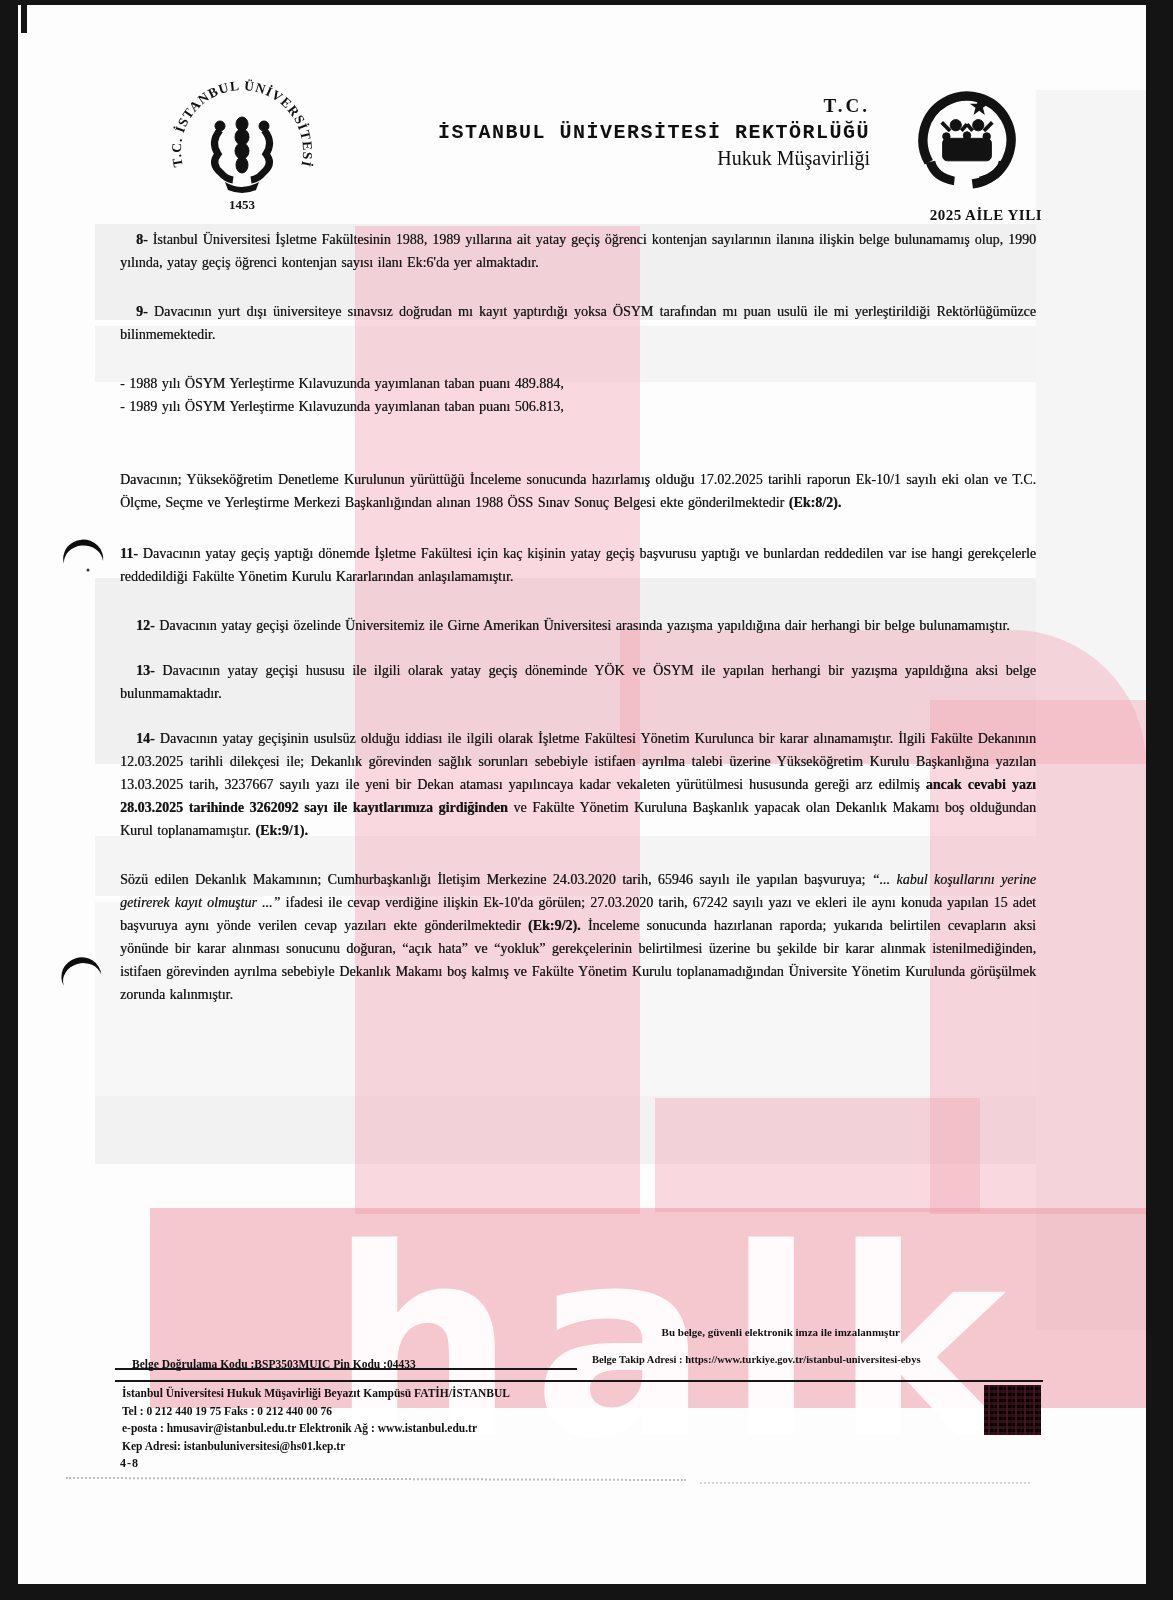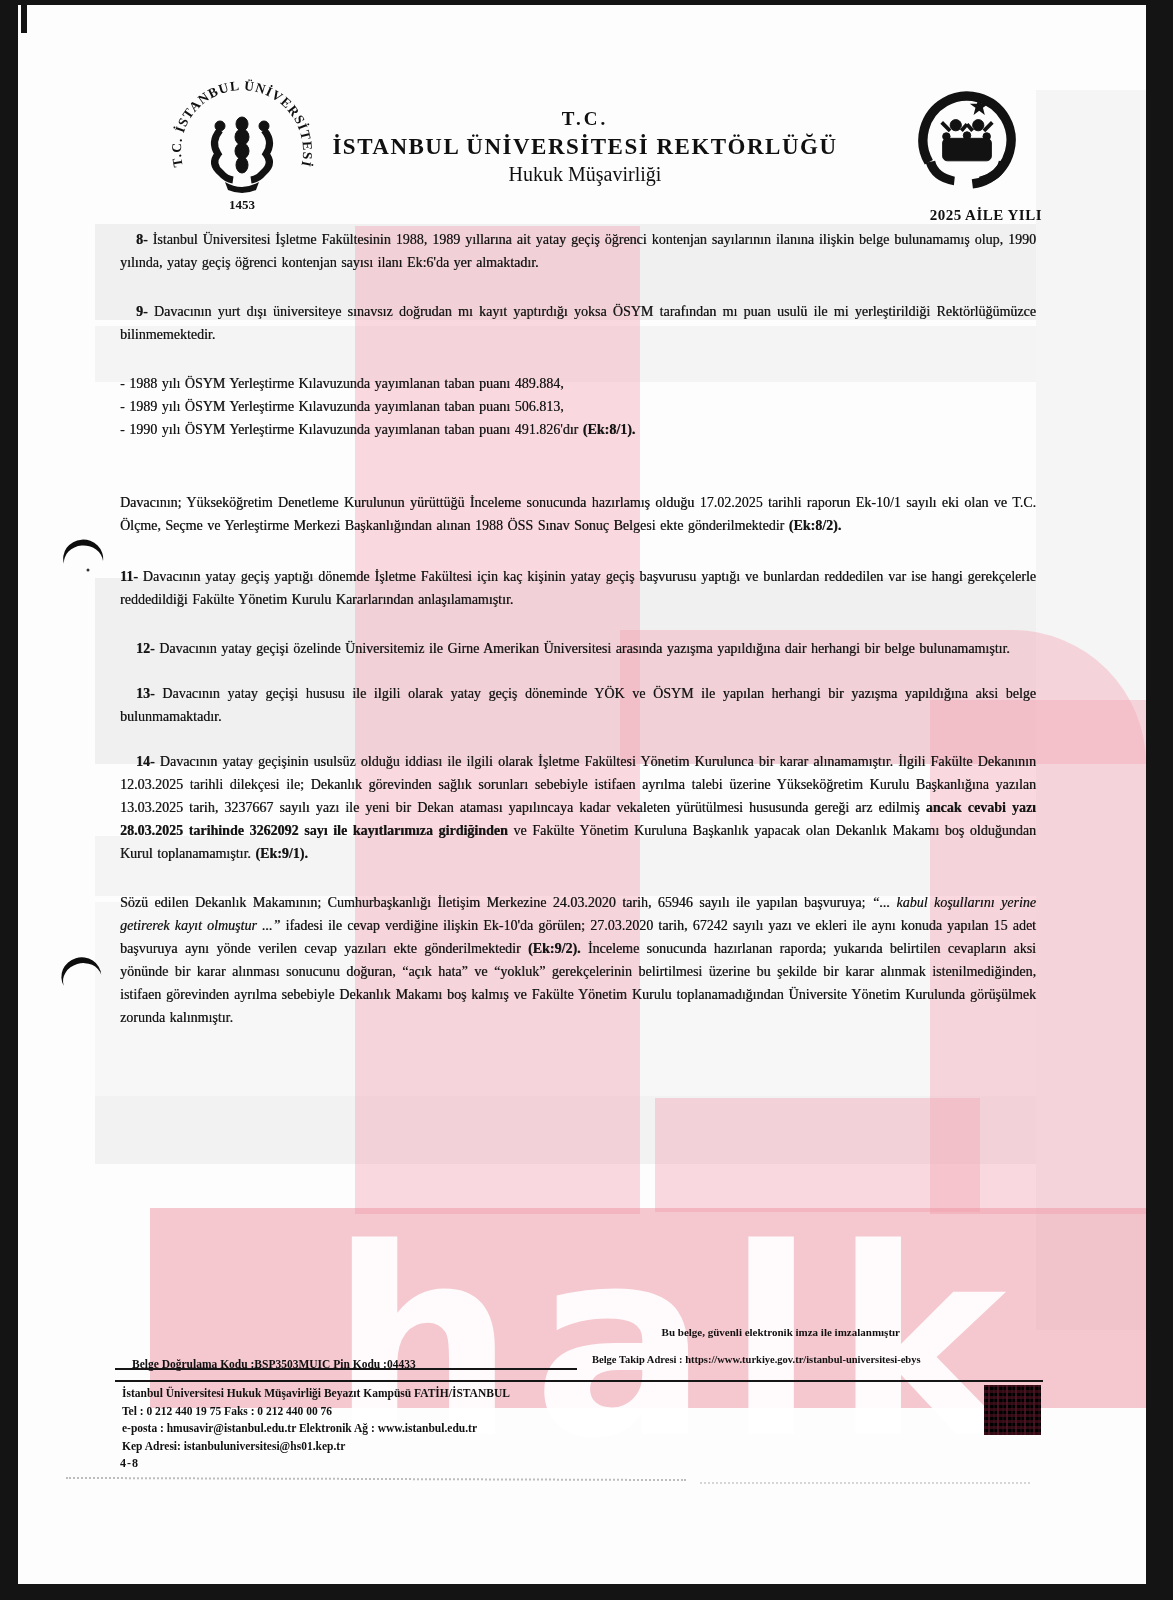--- a/index.html
+++ b/index.html
@@ -19,23 +19,23 @@
   #wm-stem{left:355px;top:226px;width:285px;height:988px;}
   #wm-shoulder{left:620px;top:630px;width:526px;height:134px;border-top-right-radius:140px;}
   #wm-leg{left:930px;top:700px;width:216px;height:514px;}
   #wm-patch{left:655px;top:1098px;width:325px;height:114px;}
   #wm-band{left:150px;top:1208px;width:996px;height:200px;background:rgba(238,148,163,0.50);}
   #wm-halk{position:absolute;left:330px;top:1240px;z-index:3;
            font-family:"DejaVu Sans",sans-serif;font-weight:bold;
            font-size:260px;line-height:0.8;letter-spacing:18px;
            color:rgba(255,255,255,0.93);white-space:nowrap;}
   
-  #header-text{position:absolute;left:300px;top:108px;width:570px;text-align:center;z-index:4;color:#101010;}
+  #header-text{position:absolute;left:300px;top:95px;width:570px;text-align:right;z-index:4;color:#101010;}
   #header-text .tc{font-size:19px;font-weight:bold;letter-spacing:3px;}
-  #header-text .title{font-size:23px;font-weight:bold;letter-spacing:1.5px;margin-top:4px;}
+  #header-text .title{font-size:20px;font-weight:bold;letter-spacing:1.5px;margin-top:4px;font-family:Liberation Mono, monospace;}
   #header-text .subtitle{font-size:20px;font-weight:normal;margin-top:3px;}
   #seal{position:absolute;left:163px;top:74px;z-index:4;}
   #emblem{position:absolute;left:874px;top:84px;width:168px;z-index:4;text-align:right;}
   #emblem .caption{font-size:15px;font-weight:bold;letter-spacing:0.5px;margin-top:1px;color:#111;}
   
   #content{position:absolute;left:120px;top:228px;width:916px;z-index:4;
            font-size:14px;line-height:23px;text-align:justify;word-spacing:1px;
            text-shadow:0.4px 0 0 rgba(20,20,20,0.65);}
   .para{margin:0 0 26px 0;}
   .indent{text-indent:16px;}
@@ -144,21 +144,20 @@
   <svg class="crescent" style="left:55px;top:948px;transform:rotate(-12deg);" width="50" height="46" viewBox="0 0 50 46">
     <path d="M6 34 A20 19 0 1 1 45 31 A15 13 0 1 0 6 34 Z" fill="#0d0d0d"></path>
   </svg>
 
   <div id="content">
     <div class="para indent"><span class="b">8-</span><span> İstanbul Üniversitesi İşletme Fakültesinin 1988, 1989 yıllarına ait yatay geçiş öğrenci kontenjan sayılarının ilanına ilişkin belge bulunamamış olup, 1990 yılında, yatay geçiş öğrenci kontenjan sayısı ilanı Ek:6'da yer almaktadır.</span></div>
     <div class="para indent"><span class="b">9-</span><span> Davacının yurt dışı üniversiteye sınavsız doğrudan mı kayıt yaptırdığı yoksa ÖSYM tarafından mı puan usulü ile mi yerleştirildiği Rektörlüğümüzce bilinmemektedir.</span></div>
     <div id="score-list">
       <div><span>- 1988 yılı ÖSYM Yerleştirme Kılavuzunda yayımlanan taban puanı 489.884,</span></div>
       <div><span>- 1989 yılı ÖSYM Yerleştirme Kılavuzunda yayımlanan taban puanı 506.813,</span></div>
-      <div><span>- 1990 yılı ÖSYM Yerleştirme Kılavuzunda yayımlanan taban puanı 491.826'dır </span><span class="b">(Ek:8/1).</span></div>
     </div>
     <div class="para" style="margin-bottom:28px;"><span>Davacının; Yükseköğretim Denetleme Kurulunun yürüttüğü İnceleme sonucunda hazırlamış olduğu 17.02.2025 tarihli raporun Ek-10/1 sayılı eki olan ve T.C. Ölçme, Seçme ve Yerleştirme Merkezi Başkanlığından alınan 1988 ÖSS Sınav Sonuç Belgesi ekte gönderilmektedir </span><span class="b">(Ek:8/2).</span></div>
     <div class="para" id="p11"><span class="b">11-</span><span> Davacının yatay geçiş yaptığı dönemde İşletme Fakültesi için kaç kişinin yatay geçiş başvurusu yaptığı ve bunlardan reddedilen var ise hangi gerekçelerle reddedildiği Fakülte Yönetim Kurulu Kararlarından anlaşılamamıştır.</span></div>
     <div class="para indent" id="p12"><span class="b">12-</span><span> Davacının yatay geçişi özelinde Üniversitemiz ile Girne Amerikan Üniversitesi arasında yazışma yapıldığına dair herhangi bir belge bulunamamıştır.</span></div>
     <div class="para indent" id="p13"><span class="b">13-</span><span> Davacının yatay geçişi hususu ile ilgili olarak yatay geçiş döneminde YÖK ve ÖSYM ile yapılan herhangi bir yazışma yapıldığına aksi belge bulunmamaktadır.</span></div>
     <div class="para indent" id="p14"><span class="b">14-</span><span> Davacının yatay geçişinin usulsüz olduğu iddiası ile ilgili olarak İşletme Fakültesi Yönetim Kurulunca bir karar alınamamıştır. İlgili Fakülte Dekanının 12.03.2025 tarihli dilekçesi ile; Dekanlık görevinden sağlık sorunları sebebiyle istifaen ayrılma talebi üzerine Yükseköğretim Kurulu Başkanlığına yazılan 13.03.2025 tarih, 3237667 sayılı yazı ile yeni bir Dekan ataması yapılıncaya kadar vekaleten yürütülmesi hususunda gereği arz edilmiş </span><span class="b">ancak cevabi yazı 28.03.2025 tarihinde 3262092 sayı ile kayıtlarımıza girdiğinden</span><span> ve Fakülte Yönetim Kuruluna Başkanlık yapacak olan Dekanlık Makamı boş olduğundan Kurul toplanamamıştır. </span><span class="b">(Ek:9/1).</span></div>
     <div class="para"><span>Sözü edilen Dekanlık Makamının; Cumhurbaşkanlığı İletişim Merkezine 24.03.2020 tarih, 65946 sayılı ile yapılan başvuruya; </span><span class="i">“... kabul koşullarını yerine getirerek kayıt olmuştur ...”</span><span> ifadesi ile cevap verdiğine ilişkin Ek-10'da görülen; 27.03.2020 tarih, 67242 sayılı yazı ve ekleri ile aynı konuda yapılan 15 adet başvuruya aynı yönde verilen cevap yazıları ekte gönderilmektedir </span><span class="b">(Ek:9/2).</span><span> İnceleme sonucunda hazırlanan raporda; yukarıda belirtilen cevapların aksi yönünde bir karar alınması sonucunu doğuran, “açık hata” ve “yokluk” gerekçelerinin belirtilmesi üzerine bu şekilde bir karar alınmak istenilmediğinden, istifaen görevinden ayrılma sebebiyle Dekanlık Makamı boş kalmış ve Fakülte Yönetim Kurulu toplanamadığından Üniversite Yönetim Kurulunda görüşülmek zorunda kalınmıştır.</span></div>
   </div>
 
   <div class="ftr" id="signed-note">Bu belge, güvenli elektronik imza ile imzalanmıştır</div>

